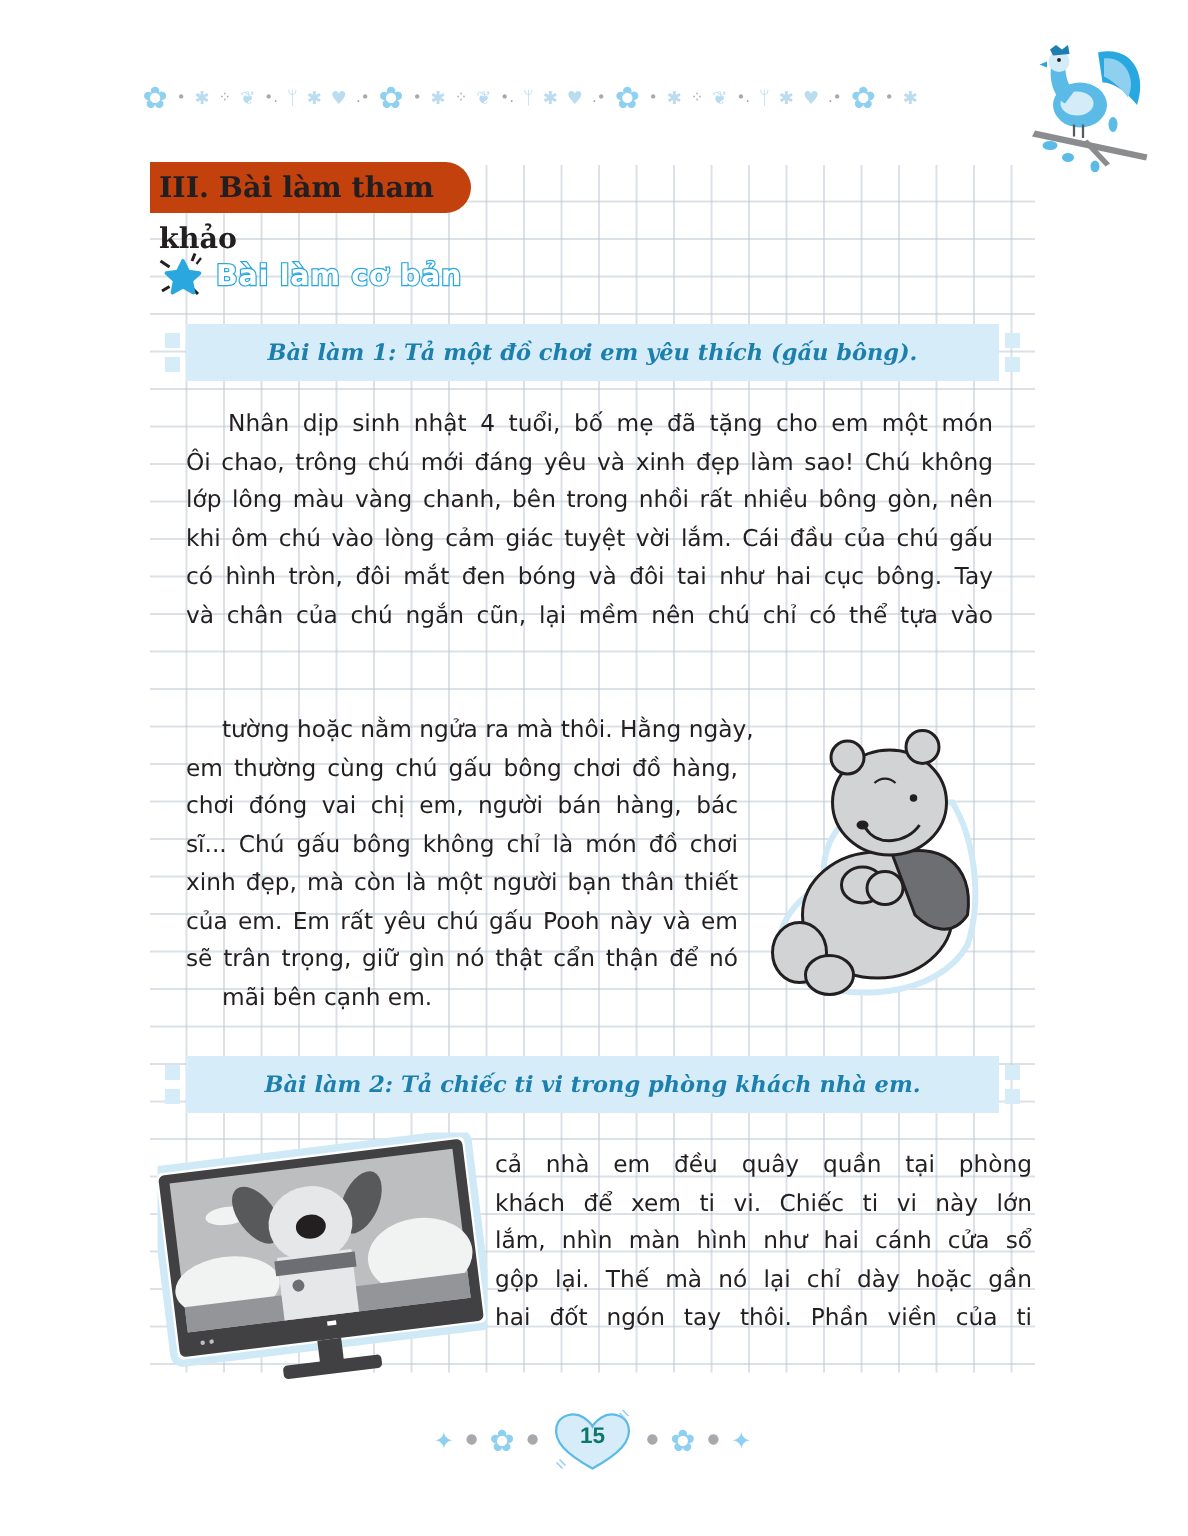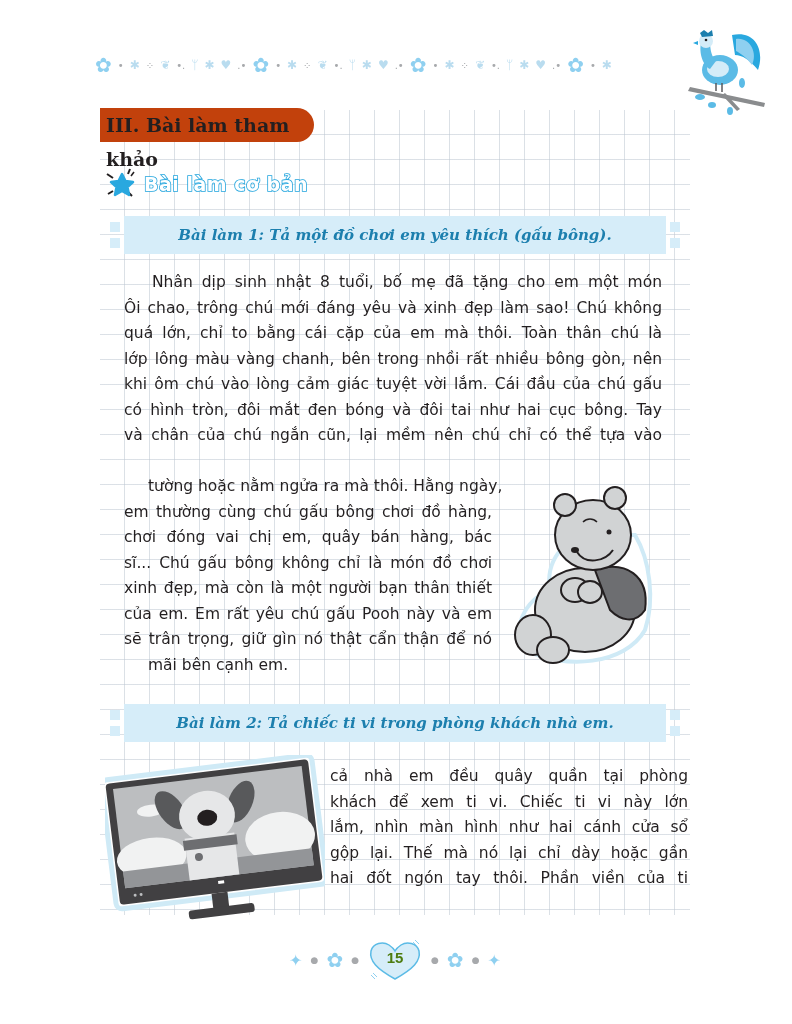--- a/index.html
+++ b/index.html
@@ -51,21 +51,21 @@
     .para .line.last { text-align-last: left; padding-left: 24px; }
     .para .indent { padding-left: 28px; }
     .pooh { position: absolute; left: 505px; top: 480px; width: 150px; height: 190px; }
     .tv { position: absolute; left: 105px; top: 755px; width: 220px; height: 170px; }
     .footer { position: absolute; left: 280px; top: 940px; width: 230px; height: 40px; display: flex; align-items: center; justify-content: center; gap: 8px; }
     .footer .spark { color: #8fd0f0; font-size: 16px; }
     .footer .dot { color: #a7a9ac; font-size: 9px; }
     .footer .flower { color: #8fd0f0; font-size: 20px; }
     .heart { position: relative; width: 56px; height: 42px; }
     .heart svg { position: absolute; left: 0; top: 0; }
-    .heart .num { position: absolute; left: 0; right: 0; top: 10px; text-align: center; font-family: "Liberation Sans", sans-serif; font-weight: bold; font-size: 15px; color: #4d7c0f; }
+    .heart .num { position: absolute; left: 0; right: 0; top: 10px; text-align: center; font-family: "Liberation Sans", sans-serif; font-weight: bold; font-size: 15px; color: #0f766e; }
   </style>
 </head>
 <body>
 
 <div class="deco-row">
   <span class="flower">✿</span>
     <span class="dot">•</span>
     <span class="small">✱</span>
     <span class="dot">⁘</span>
     <span class="small">❦</span>
@@ -138,32 +138,31 @@
 <div class="banner" style="top:216px;">
   <div class="bar"></div>
   <div class="notch" style="left:6px; top:6px;"></div>
   <div class="notch" style="left:6px; bottom:6px;"></div>
   <div class="notch" style="right:6px; top:6px;"></div>
   <div class="notch" style="right:6px; bottom:6px;"></div>
   <span class="text">Bài làm 1: Tả một đồ chơi em yêu thích (gấu bông).</span>
 </div>
 
 <div class="para" style="left:124px; top:270px; width:538px;">
-  <span class="line indent">Nhân dịp sinh nhật 8 tuổi, bố mẹ đã tặng cho em một món</span>
+  <span class="line indent">Nhân dịp sinh nhật 4 tuổi, bố mẹ đã tặng cho em một món</span>
   <span class="line">Ôi chao, trông chú mới đáng yêu và xinh đẹp làm sao! Chú không</span>
-  <span class="line">quá lớn, chỉ to bằng cái cặp của em mà thôi. Toàn thân chú là</span>
   <span class="line">lớp lông màu vàng chanh, bên trong nhồi rất nhiều bông gòn, nên</span>
   <span class="line">khi ôm chú vào lòng cảm giác tuyệt vời lắm. Cái đầu của chú gấu</span>
   <span class="line">có hình tròn, đôi mắt đen bóng và đôi tai như hai cục bông. Tay</span>
   <span class="line">và chân của chú ngắn cũn, lại mềm nên chú chỉ có thể tựa vào</span>
 </div>
 <div class="para" style="left:124px; top:474px; width:368px;">
   <span class="line last">tường hoặc nằm ngửa ra mà thôi. Hằng ngày,</span>
   <span class="line">em thường cùng chú gấu bông chơi đồ hàng,</span>
-  <span class="line">chơi đóng vai chị em, quây bán hàng, bác</span>
+  <span class="line">chơi đóng vai chị em, người bán hàng, bác</span>
   <span class="line">sĩ... Chú gấu bông không chỉ là món đồ chơi</span>
   <span class="line">xinh đẹp, mà còn là một người bạn thân thiết</span>
   <span class="line">của em. Em rất yêu chú gấu Pooh này và em</span>
   <span class="line">sẽ trân trọng, giữ gìn nó thật cẩn thận để nó</span>
   <span class="line last">mãi bên cạnh em.</span>
 </div>
 
 <svg class="pooh" viewBox="0 0 150 190">
   <path d="M20 170 C5 150 20 120 45 110 C40 80 60 60 80 55 L130 55 C145 80 150 120 140 150 C120 185 60 190 20 170 Z" fill="#ffffff" stroke="#cfeaf6" stroke-width="4"></path>
   <ellipse cx="80" cy="130" rx="50" ry="42" fill="#d1d3d4" stroke="#231f20" stroke-width="2"></ellipse>

